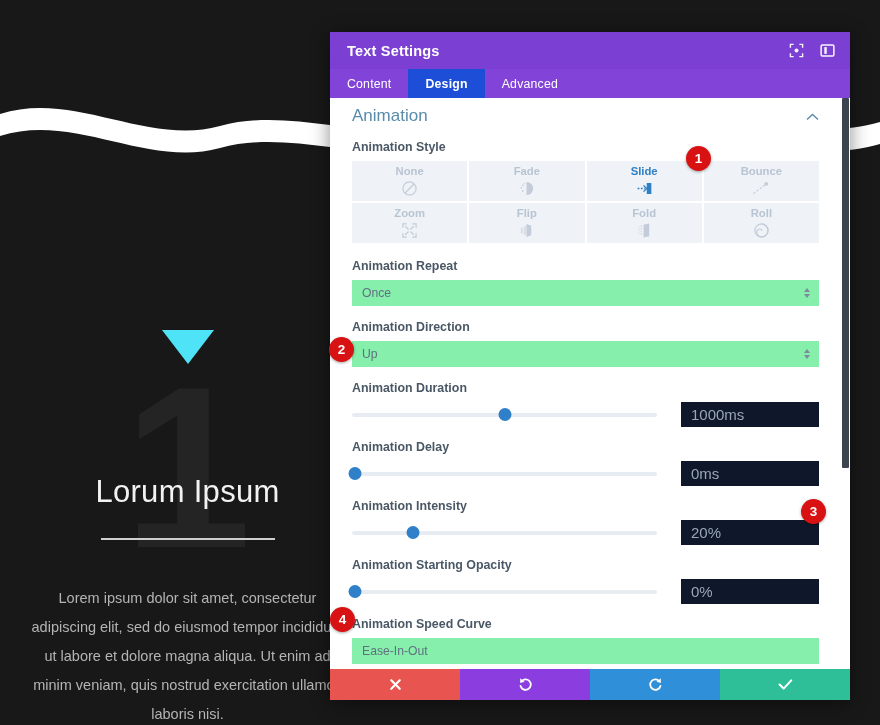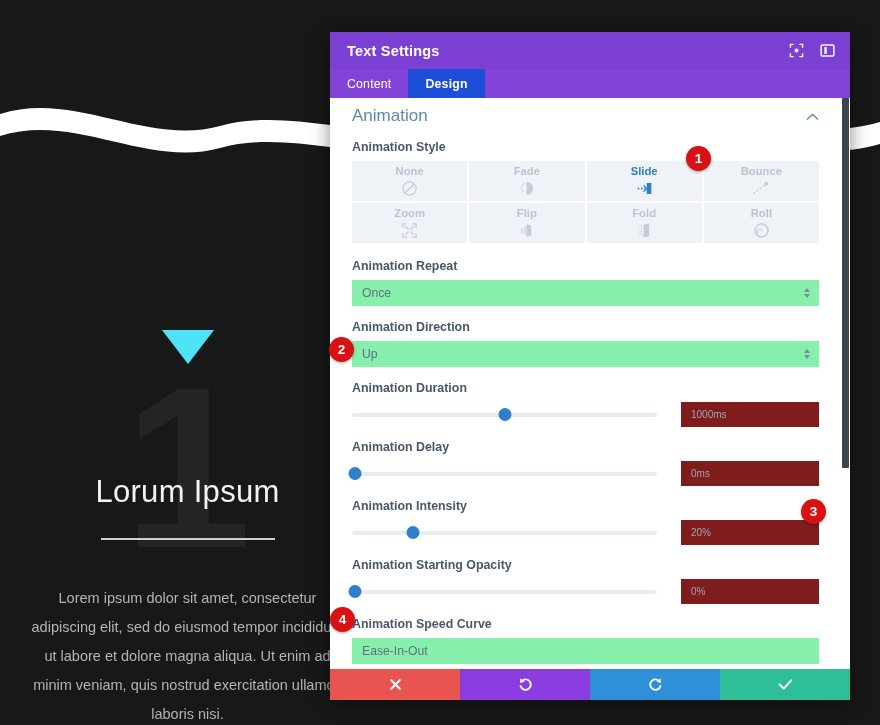--- a/index.html
+++ b/index.html
@@ -219,24 +219,24 @@
   }
   .knob {
     position: absolute;
     width: 13px; height: 13px; border-radius: 50%;
     background: #2f80c8;
     transform: translateX(-50%);
   }
   .val-box {
     margin-left: auto;
     width: 138px; height: 25px;
-    background: #7f1d1d;
+    background: #0f172a;
     display: flex; align-items: center;
     padding: 0 10px;
-    font-size: 10px; color: #9aa7b4;
+    font-size: 15px; color: #9aa7b4;
   }
 
   
   .footer {
     height: 31px; display: flex; flex: none;
   }
   .fbtn {
     flex: 1;
     display: flex; align-items: center; justify-content: center;
     cursor: pointer;
@@ -302,20 +302,21 @@
           <rect x="1.2" y="2.2" width="13.6" height="11.6" rx="1.3" fill="none" stroke="#ffffff" stroke-width="1.6"></rect>
           <rect x="4.6" y="4.4" width="2.6" height="7.2" fill="#ffffff"></rect>
         </svg>
       </div>
     </div>
   </div>
 
   <div class="tabbar">
     <div class="tab">Content</div>
     <div class="tab active">Design</div>
+    <div class="tab">Advanced</div>
   </div>
 
   <div class="modal-scrollwrap">
     <div class="modal-body">
 
       <div class="sec-head">
         <div class="sec-title">Animation</div>
         <div class="chev">
           <svg width="13" height="8" viewBox="0 0 13 8">
             <path d="M1 6.4 L6.5 1.4 L12 6.4" fill="none" stroke="#5a8caa" stroke-width="1.4"></path>

